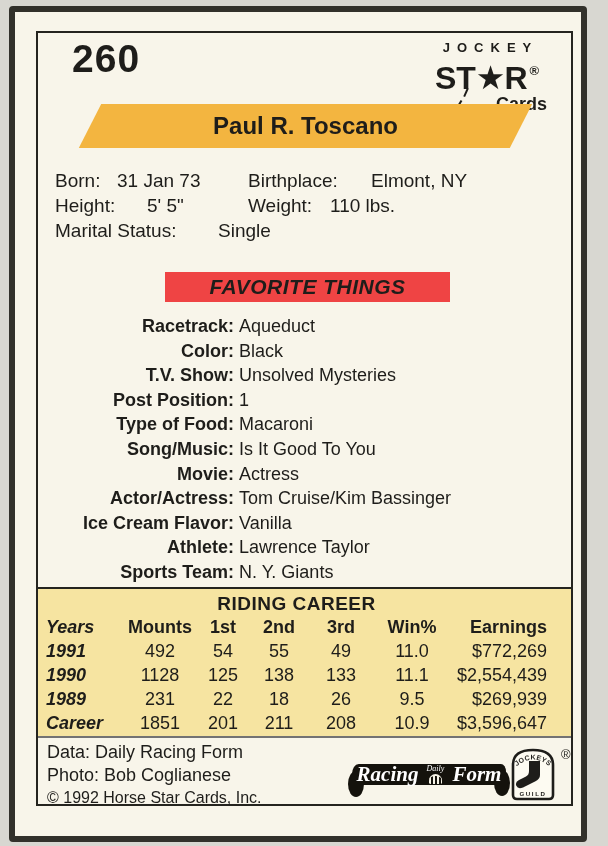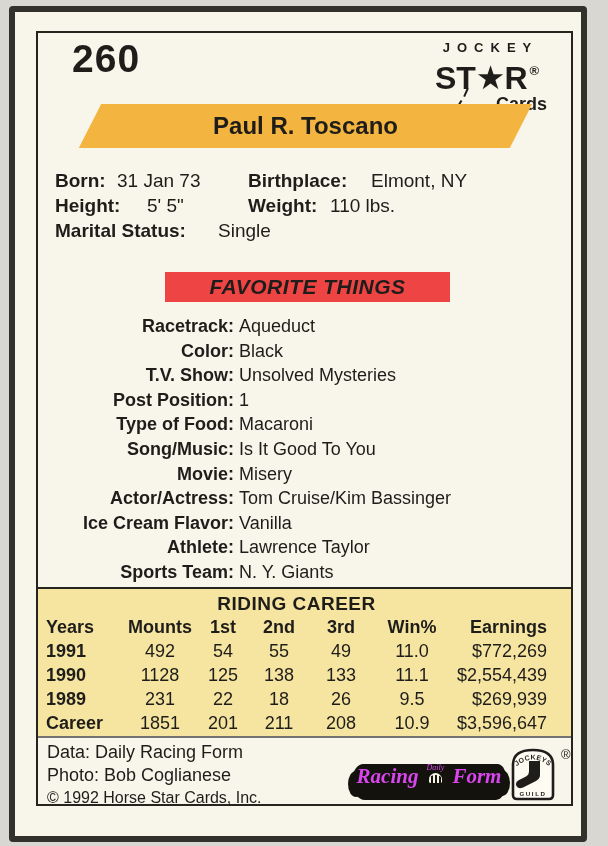--- a/index.html
+++ b/index.html
@@ -42,21 +42,21 @@
     background:#f3b540;
     transform:skewX(-27deg);
   }
   .banner-text {
     position:absolute; left:52px; top:71px; width:431px; height:44px;
     text-align:center; line-height:44px;
     font-size:24px; font-weight:bold;
   }
   
   .bio span { position:absolute; font-size:19px; line-height:21px; white-space:nowrap; }
-  .b-label { font-weight:bold; }
+  .b-label { font-weight:normal; }
   
   .fav-title-box {
     position:absolute; left:127px; top:239px; width:285px; height:30px;
     background:#ef4444;
     text-align:center; line-height:30px;
     font-size:21px; font-weight:bold; font-style:italic; letter-spacing:0.5px;
   }
   .fav-list { position:absolute; left:0; top:281px; width:100%; }
   .fav-row { display:flex; line-height:24.6px; font-size:18px; white-space:nowrap; }
   .fav-label { width:196px; text-align:right; font-weight:bold; }
@@ -64,42 +64,42 @@
   
   .career {
     position:absolute; left:0; top:554px; width:100%; height:149px;
     background:#f6e4a1;
     border-top:2px solid #25241f;
     padding:3px 24px 0 8px;
   }
   .career-title { text-align:center; font-weight:bold; font-size:19px; line-height:23px; letter-spacing:0.5px; }
   .career-row { display:flex; font-size:18px; line-height:24px; white-space:nowrap; }
   .career-head { font-weight:bold; }
-  .c-years { width:76px; text-align:left; font-weight:bold; }
+  .c-years { width:76px; text-align:left; font-weight:bold;font-style:italic; }
   .c-mounts { width:76px; text-align:center; }
   .c-first { width:50px; text-align:center; }
   .c-second { width:62px; text-align:center; }
   .c-third { width:62px; text-align:center; }
   .c-win { width:80px; text-align:center; }
   .c-earn { flex:1; text-align:right; }
   
   .credits {
     position:absolute; left:0; top:703px; width:100%; height:70px;
     border-top:2px solid #737373;
   }
   .credit-lines { padding:3px 0 0 9px; }
   .credit-line { font-size:18px; line-height:23px; }
   .credit-copy { font-size:16px; line-height:21px; }
   
   .rf-logo {
-    position:absolute; left:314px; top:26px; width:154px; height:36px;
+    position:absolute; left:314px; top:26px; width:154px; height:21px;
     background:#14120c;
     border-radius:16px 12px 14px 18px / 24px 18px 22px 26px;
-    display:flex; justify-content:center; gap:4px;
-    color:#d946ef;
+    display:flex; align-items:center; justify-content:center; gap:4px;
+    color:#ffffff;
   }
   .rf-logo::before, .rf-logo::after {
     content:""; position:absolute; background:#14120c; border-radius:50%;
   }
   .rf-logo::before { left:-4px; top:7px; width:16px; height:26px; }
   .rf-logo::after  { right:-4px; top:6px; width:16px; height:26px; }
   .rf-word { font-family:"Liberation Serif","DejaVu Serif",serif; font-style:italic; font-weight:bold; font-size:21px; position:relative; z-index:1; }
   .rf-center { display:flex; flex-direction:column; align-items:center; width:26px; position:relative; z-index:1; }
   .rf-daily { font-family:"Liberation Serif","DejaVu Serif",serif; font-style:italic; font-size:8px; line-height:8px; }
   .rf-emblem {
@@ -172,21 +172,21 @@
       <div class="fav-row">
           <span class="fav-label">Type of Food:</span>
           <span class="fav-value">Macaroni</span>
         </div>
       <div class="fav-row">
           <span class="fav-label">Song/Music:</span>
           <span class="fav-value">Is It Good To You</span>
         </div>
       <div class="fav-row">
           <span class="fav-label">Movie:</span>
-          <span class="fav-value">Misery</span>
+          <span class="fav-value">Actress</span>
         </div>
       <div class="fav-row">
           <span class="fav-label">Actor/Actress:</span>
           <span class="fav-value">Tom Cruise/Kim Bassinger</span>
         </div>
       <div class="fav-row">
           <span class="fav-label">Ice Cream Flavor:</span>
           <span class="fav-value">Vanilla</span>
         </div>
       <div class="fav-row">

